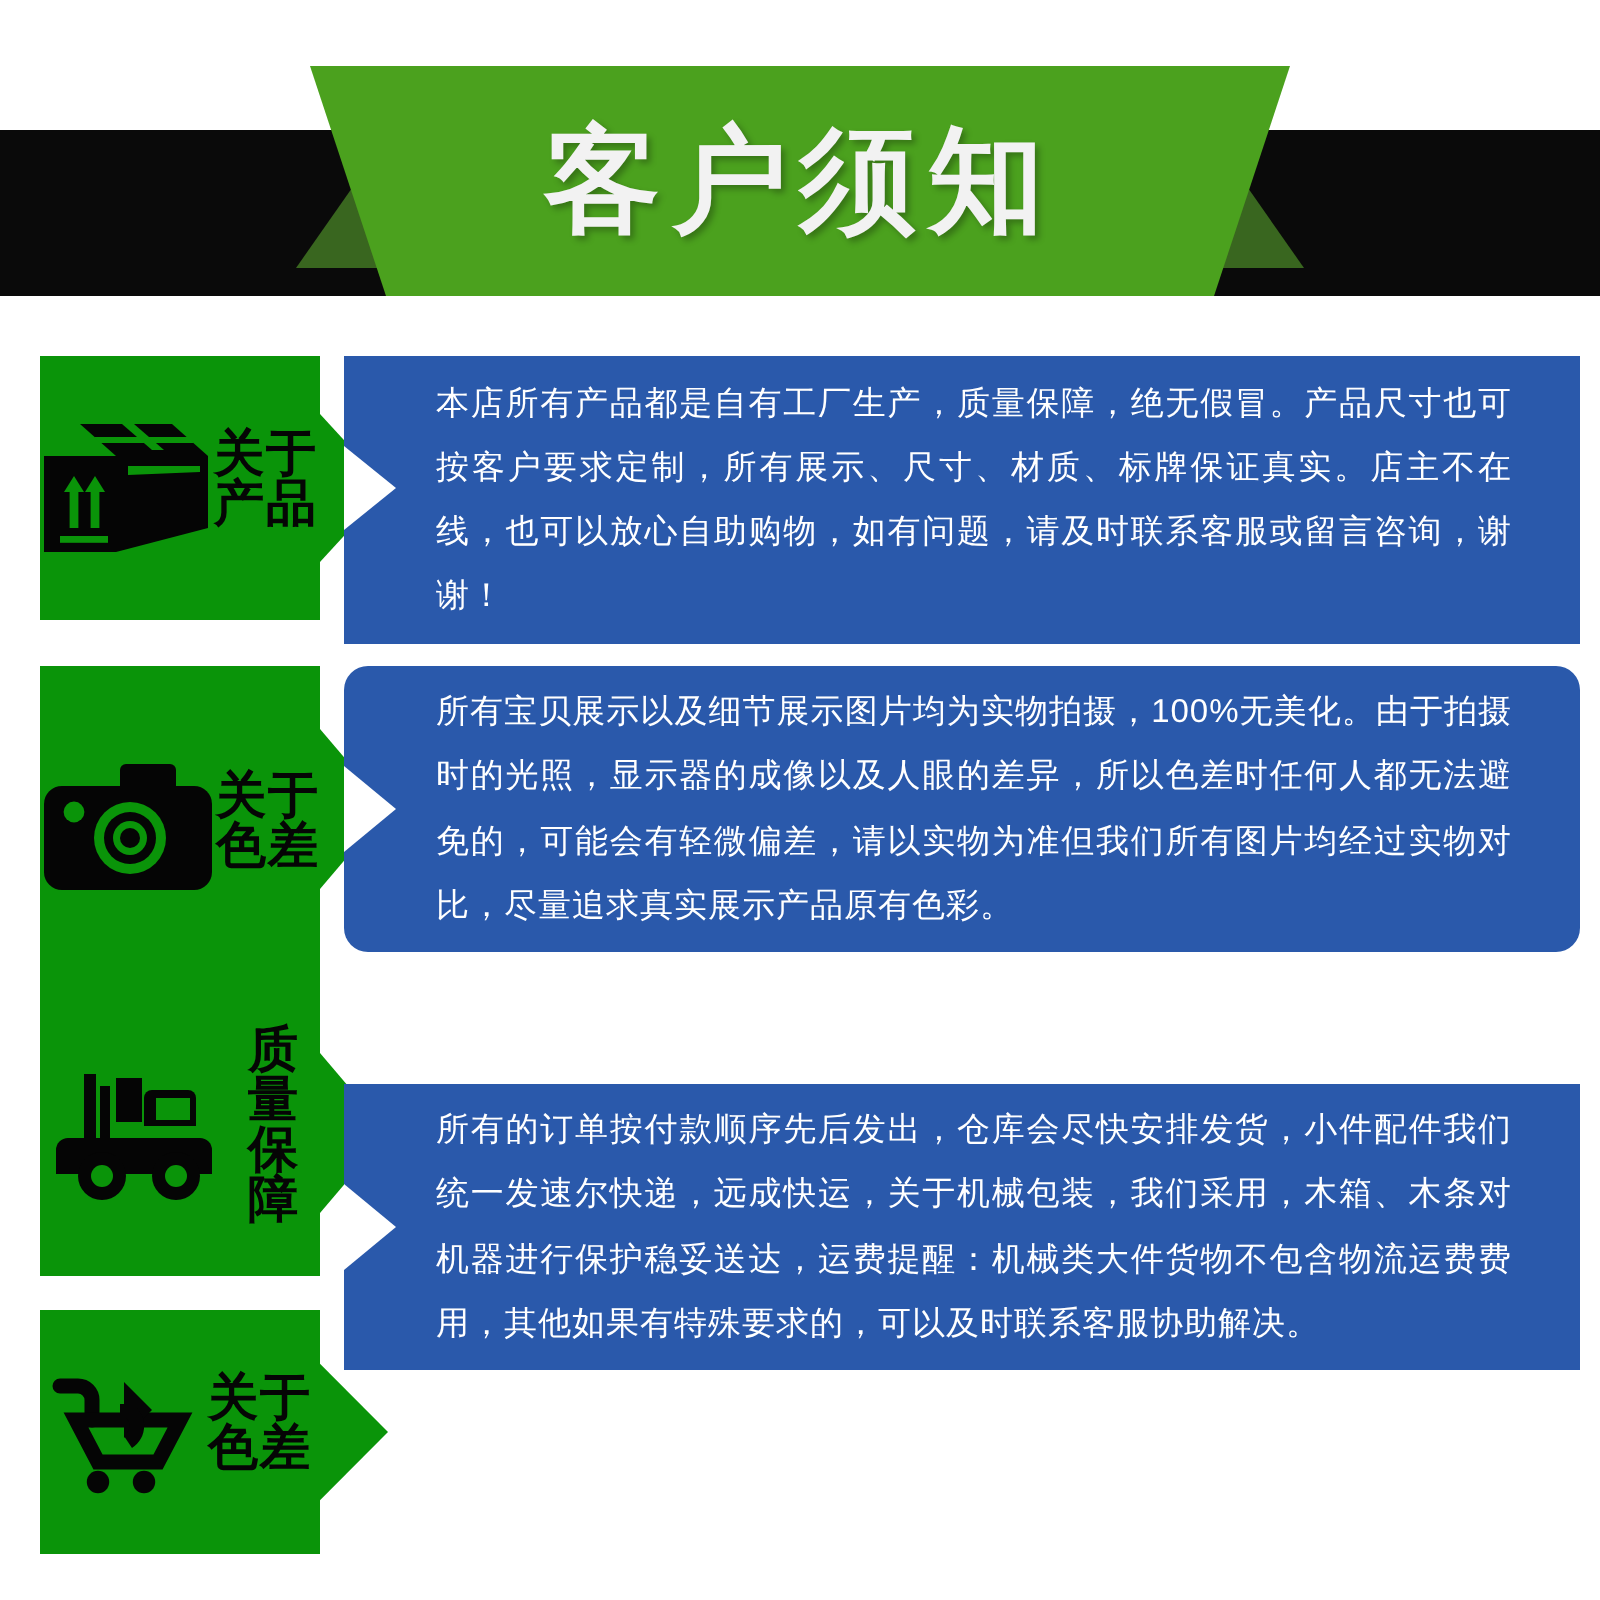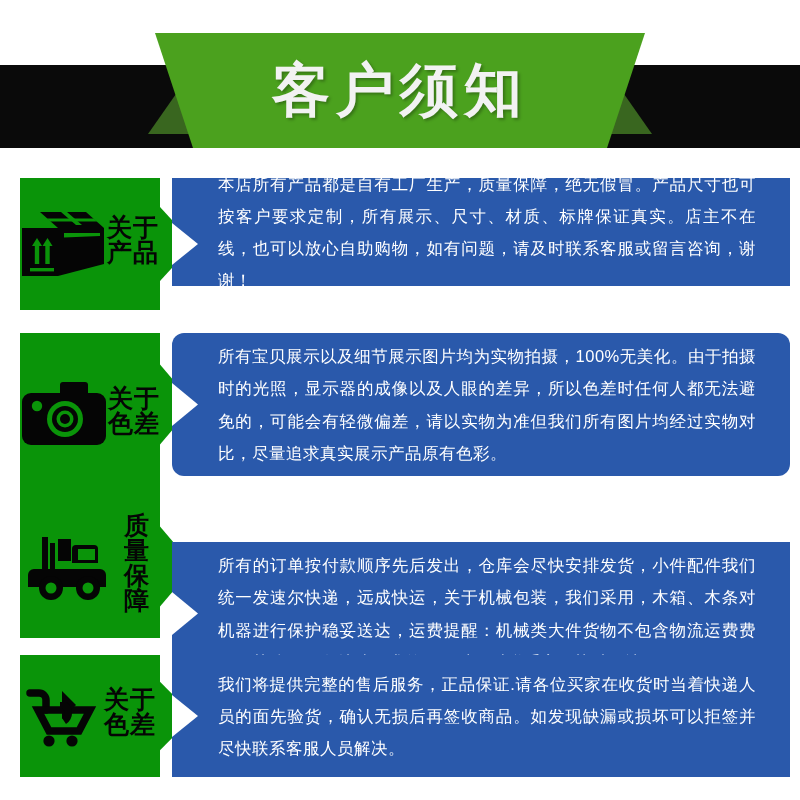--- a/index.html
+++ b/index.html
@@ -130,21 +130,21 @@
 
           <polygon points="44,27 80,27 80,30 44,31.5" fill="#0a9409"></polygon>
           <polygon points="44,37 80,35.5 80,38.5 44,41" fill="#0a9409" opacity="0"></polygon>
         </svg>
       </div>
       <div class="icon-label">关于产品</div>
     </div>
 
     <div class="arrow-tip" style="top:0;height:132px;"></div>
 
-    <div class="text-panel" style="top:0;height:108px;">
+    <div class="text-panel" style="top:0;height:144px;">
       <span class="notch">
         <svg width="26" height="132" viewBox="0 0 26 132" preserveAspectRatio="none">
           <polygon points="0,45 0,87 26,66" fill="#ffffff"></polygon>
         </svg>
       </span>
       <p>本店所有产品都是自有工厂生产，质量保障，绝无假冒。产品尺寸也可按客户要求定制，所有展示、尺寸、材质、标牌保证真实。店主不在线，也可以放心自助购物，如有问题，请及时联系客服或留言咨询，谢谢！</p>
     </div>
   </div>
 
   <div class="block" style="top:333px;height:143px;">
@@ -236,23 +236,15 @@
 
           <circle cx="29" cy="56" r="5.6" fill="#050505"></circle>
           <circle cx="52" cy="56" r="5.6" fill="#050505"></circle>
         </svg>
       </div>
       <div class="icon-label">关于色差</div>
     </div>
 
     <div class="arrow-tip" style="top:0;height:122px;"></div>
 
-    <div class="text-panel" style="top:0;height:122px;">
-      <span class="notch">
-        <svg width="26" height="122" viewBox="0 0 26 122" preserveAspectRatio="none">
-          <polygon points="0,40 0,82 26,61" fill="#ffffff"></polygon>
-        </svg>
-      </span>
-      <p>我们将提供完整的售后服务，正品保证.请各位买家在收货时当着快递人员的面先验货，确认无损后再签收商品。如发现缺漏或损坏可以拒签并尽快联系客服人员解决。</p>
-    </div>
   </div>
 
 </div>
 
 </body></html>

